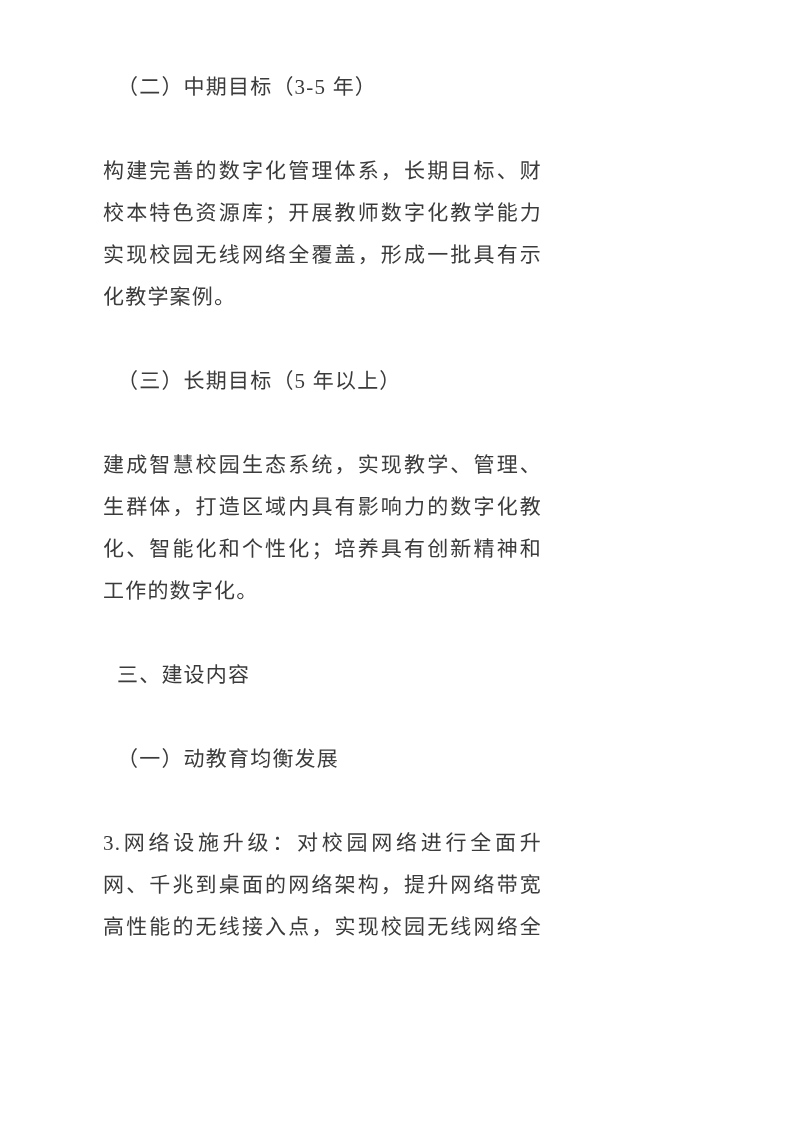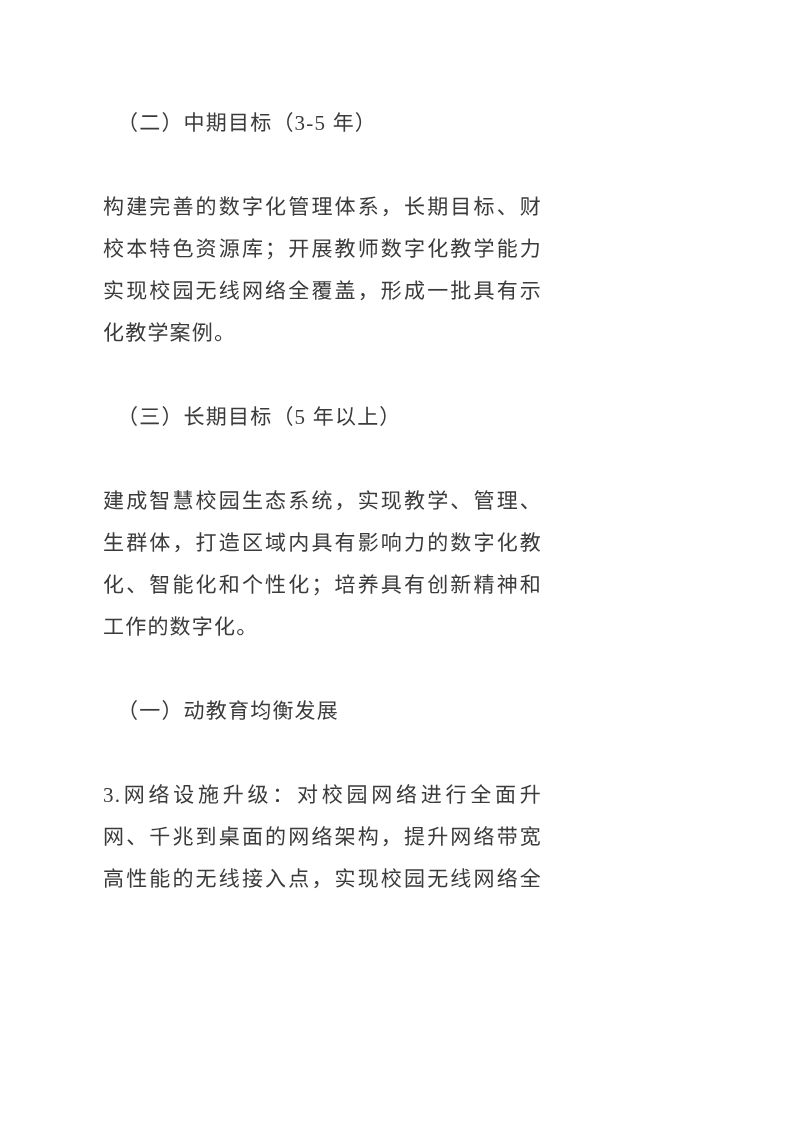--- a/index.html
+++ b/index.html
@@ -12,21 +12,21 @@
     height: 1122px;
     overflow: hidden;
     font-family: "Liberation Serif", "DejaVu Serif", serif;
     color: #3b3b3b;
   }
   .page {
     box-sizing: border-box;
     width: 647px;
     height: 1122px;
     background: #ffffff;
-    padding: 102px 105px 0 103px;
+    padding: 66px 105px 0 103px;
     overflow: hidden;
   }
   .block {
     font-size: 21px;
     line-height: 42px;
     letter-spacing: 1.2px;
     margin: 0 0 42px 0;
     font-weight: 400;
   }
   .heading {
@@ -63,20 +63,21 @@
 
     <div class="block heading">（三）长期目标（5 年以上）</div>
 
     <div class="block paragraph">
         <div class="line fill">建成智慧校园生态系统，实现教学、管理、服务的全面数字</div>
         <div class="line fill">生群体，打造区域内具有影响力的数字化教育示范学校，推</div>
         <div class="line fill">化、智能化和个性化；培养具有创新精神和数字化素养的师</div>
         <div class="line last">工作的数字化。</div>
       </div>
 
+    <div class="block heading">三、建设内容</div>
 
     <div class="block heading">（一）动教育均衡发展</div>
 
     <div class="block paragraph">
         <div class="line fill">3.网络设施升级：对校园网络进行全面升级，采用万兆骨干</div>
         <div class="line fill">网、千兆到桌面的网络架构，提升网络带宽和稳定性；部署</div>
         <div class="line fill">高性能的无线接入点，实现校园无线网络全覆盖，满足师生</div>
       </div>
   </div>
 </div>

